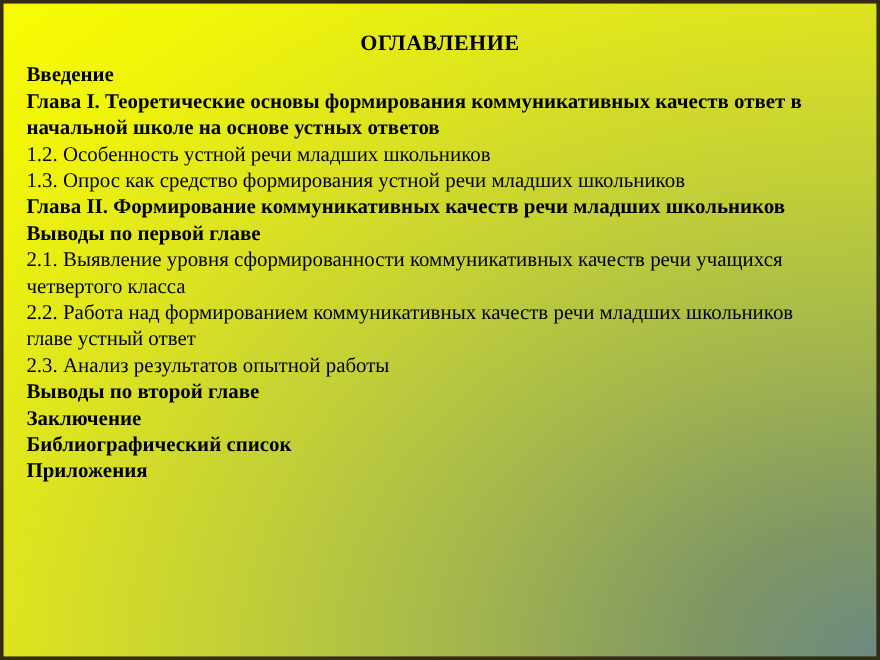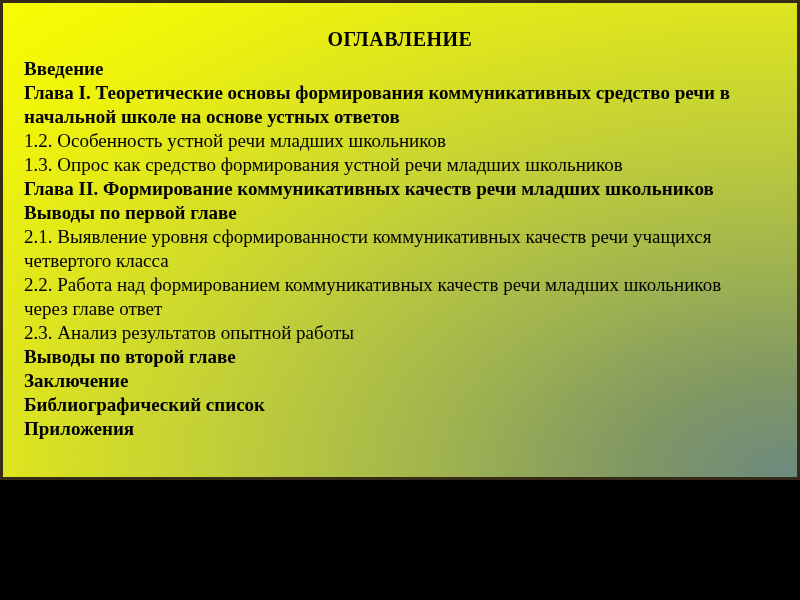--- a/index.html
+++ b/index.html
@@ -3,21 +3,21 @@
 <meta charset="utf-8">
 <style>
   html, body {
     margin: 0;
     padding: 0;
     background: #000;
   }
   .slide {
     position: relative;
     width: 800px;
-    height: 480px;
+    height: 600px;
     box-sizing: border-box;
     border: 3px solid #352b16;
     
     background: radial-gradient(farthest-corner at 100% 100%,
       #6d8a80 0%,
       #7f9665 14%,
       #a2b54e 33%,
       #c2cf38 52%,
       #dde41f 70%,
       #f0f40a 86%,
@@ -47,29 +47,29 @@
     font-weight: bold;
   }
 </style>
 </head>
 <body>
 
 <div class="slide">
   <div class="slide-title">ОГЛАВЛЕНИЕ</div>
   <div class="toc">
       <div class="toc-line bold">Введение</div>
-      <div class="toc-line bold">Глава I. Теоретические основы формирования коммуникативных средство речи в</div>
+      <div class="toc-line bold">Глава I. Теоретические основы формирования коммуникативных качеств ответ в</div>
       <div class="toc-line bold">начальной школе на основе устных ответов</div>
       <div class="toc-line">1.2. Особенность устной речи младших школьников</div>
       <div class="toc-line">1.3. Опрос как средство формирования устной речи младших школьников</div>
       <div class="toc-line bold">Глава II. Формирование коммуникативных качеств речи младших школьников</div>
       <div class="toc-line bold">Выводы по первой главе</div>
       <div class="toc-line">2.1. Выявление уровня сформированности  коммуникативных качеств речи учащихся</div>
       <div class="toc-line">четвертого класса</div>
       <div class="toc-line">2.2. Работа над формированием коммуникативных качеств речи младших школьников</div>
-      <div class="toc-line">через главе ответ</div>
+      <div class="toc-line">главе устный ответ</div>
       <div class="toc-line">2.3. Анализ результатов опытной работы</div>
       <div class="toc-line bold">Выводы по второй главе</div>
       <div class="toc-line bold">Заключение</div>
       <div class="toc-line bold">Библиографический список</div>
       <div class="toc-line bold">Приложения</div>
     </div>
 </div>
 
 </body></html>

